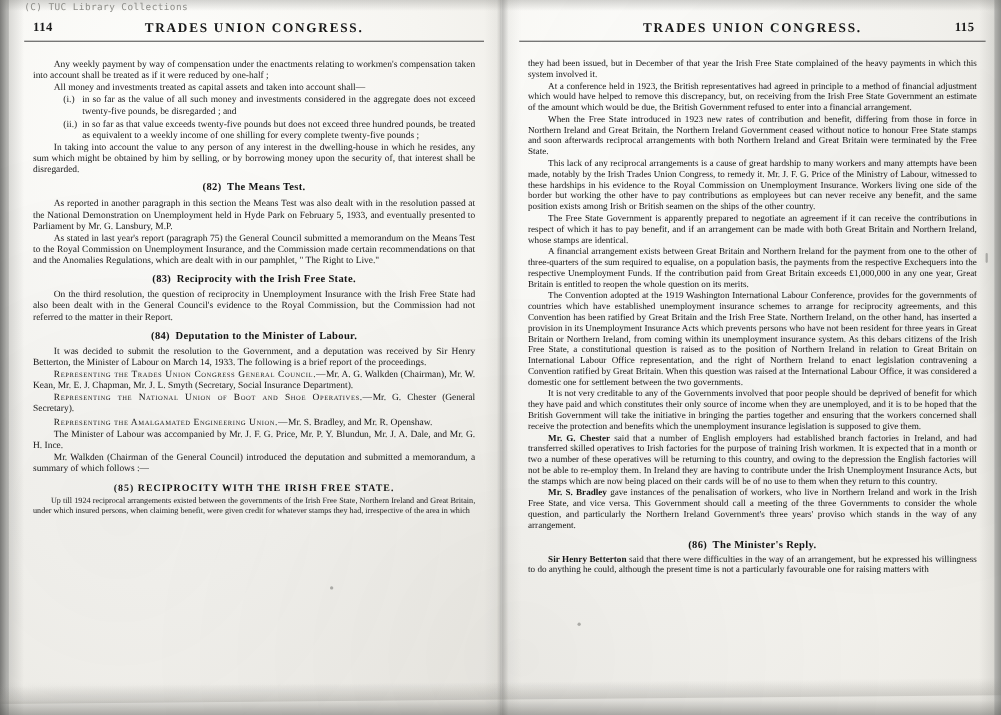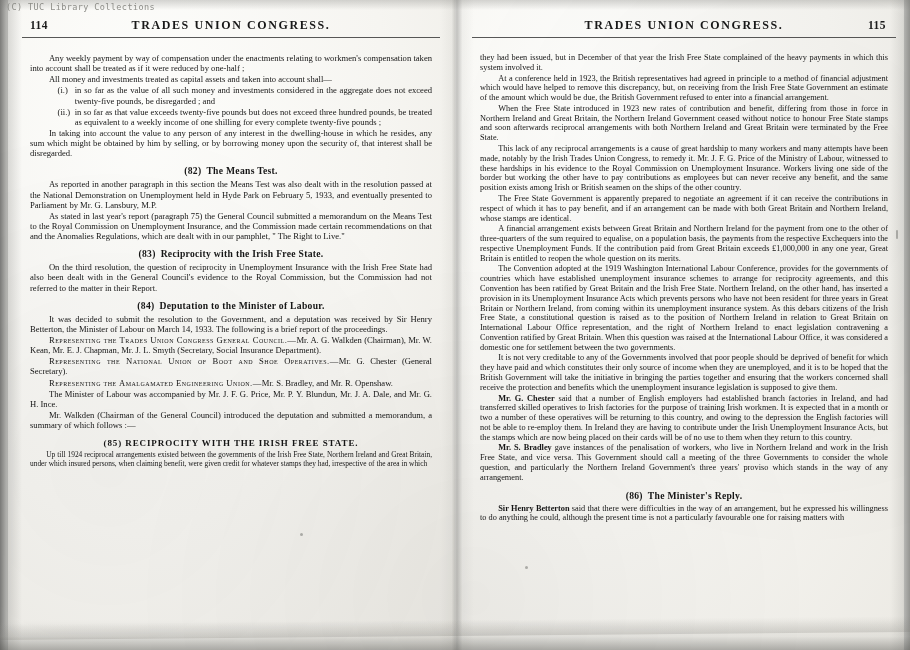--- a/index.html
+++ b/index.html
@@ -92,20 +92,21 @@
   .watermark {
     position: absolute;
     left: 6px;
     top: 2px;
     font-family: "DejaVu Sans Mono", "Liberation Mono", monospace;
     font-size: 8.5px;
     letter-spacing: 0.4px;
     color: #8d8d88;
     white-space: nowrap;
     z-index: 8;
+    padding-left: 16px;
   }
 
   
   .page {
     position: absolute;
     top: 0;
     bottom: 0;
   }
   .page-left  { left: 22px;  width: 418px; }
   .page-right { left: 472px; width: 424px; }

